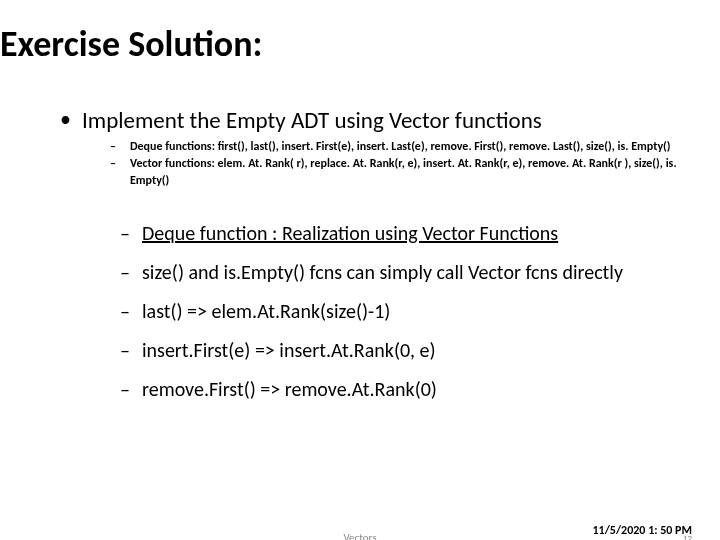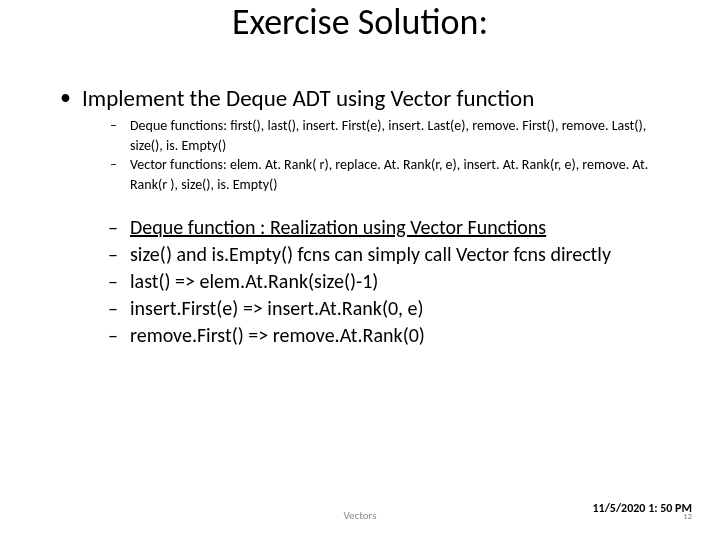--- a/index.html
+++ b/index.html
@@ -12,61 +12,63 @@
     color: #000;
     overflow: hidden;
   }
   .slide {
     position: relative;
     width: 720px;
     height: 540px;
     box-sizing: border-box;
   }
   .title {
-    text-align: center;
+    text-align: left;
     font-size: 36px;
-    font-weight: 400;
+    font-weight: 700;
+    margin-top: 22px;
     margin-bottom: 40px;
   }
   .content {
     padding: 0 40px 0 60px;
   }
   .lvl1 {
     font-size: 23px;
     margin: 0 0 4px 0;
     position: relative;
     padding-left: 22px;
   }
   .lvl1::before {
     content: "•";
     position: absolute;
     left: 0;
     top: 0;
     font-size: 22px;
   }
   .lvl2-small {
-    font-size: 14px;
+    font-size: 12px;
     line-height: 1.4;
     margin: 0 0 0 0;
     padding-left: 70px;
     position: relative;
+    font-weight: bold;
   }
   .lvl2-small::before {
     content: "–";
     position: absolute;
     left: 50px;
     top: 0;
   }
   .gap {
     height: 20px;
   }
   .lvl2 {
     font-size: 20px;
     line-height: 1.35;
-    margin: 0;
+    margin: 12px;
     padding-left: 70px;
     position: relative;
   }
   .lvl2::before {
     content: "–";
     position: absolute;
     left: 48px;
     top: 0;
   }
   .underline {
@@ -100,21 +102,21 @@
 </style>
 </head>
 <body>
 
 <div class="slide">
 
   <div class="title">Exercise Solution:</div>
 
   <div class="content">
 
-    <p class="lvl1">Implement the Deque ADT using Vector function</p>
+    <p class="lvl1">Implement the Empty ADT using Vector functions</p>
 
     <p class="lvl2-small">Deque functions: first(), last(), insert. First(e), insert. Last(e), remove. First(), remove. Last(), size(), is. Empty()</p>
     <p class="lvl2-small">Vector functions: elem. At. Rank( r), replace. At. Rank(r, e), insert. At. Rank(r, e), remove. At. Rank(r ), size(), is. Empty()</p>
 
     <div class="gap"></div>
 
     <p class="lvl2"><span class="underline">Deque function :   Realization using Vector Functions</span></p>
     <p class="lvl2">size() and is.Empty() fcns can simply call Vector fcns directly</p>
     <p class="lvl2">last()                =&gt; elem.At.Rank(size()-1)</p>
     <p class="lvl2">insert.First(e) =&gt; insert.At.Rank(0, e)</p>

